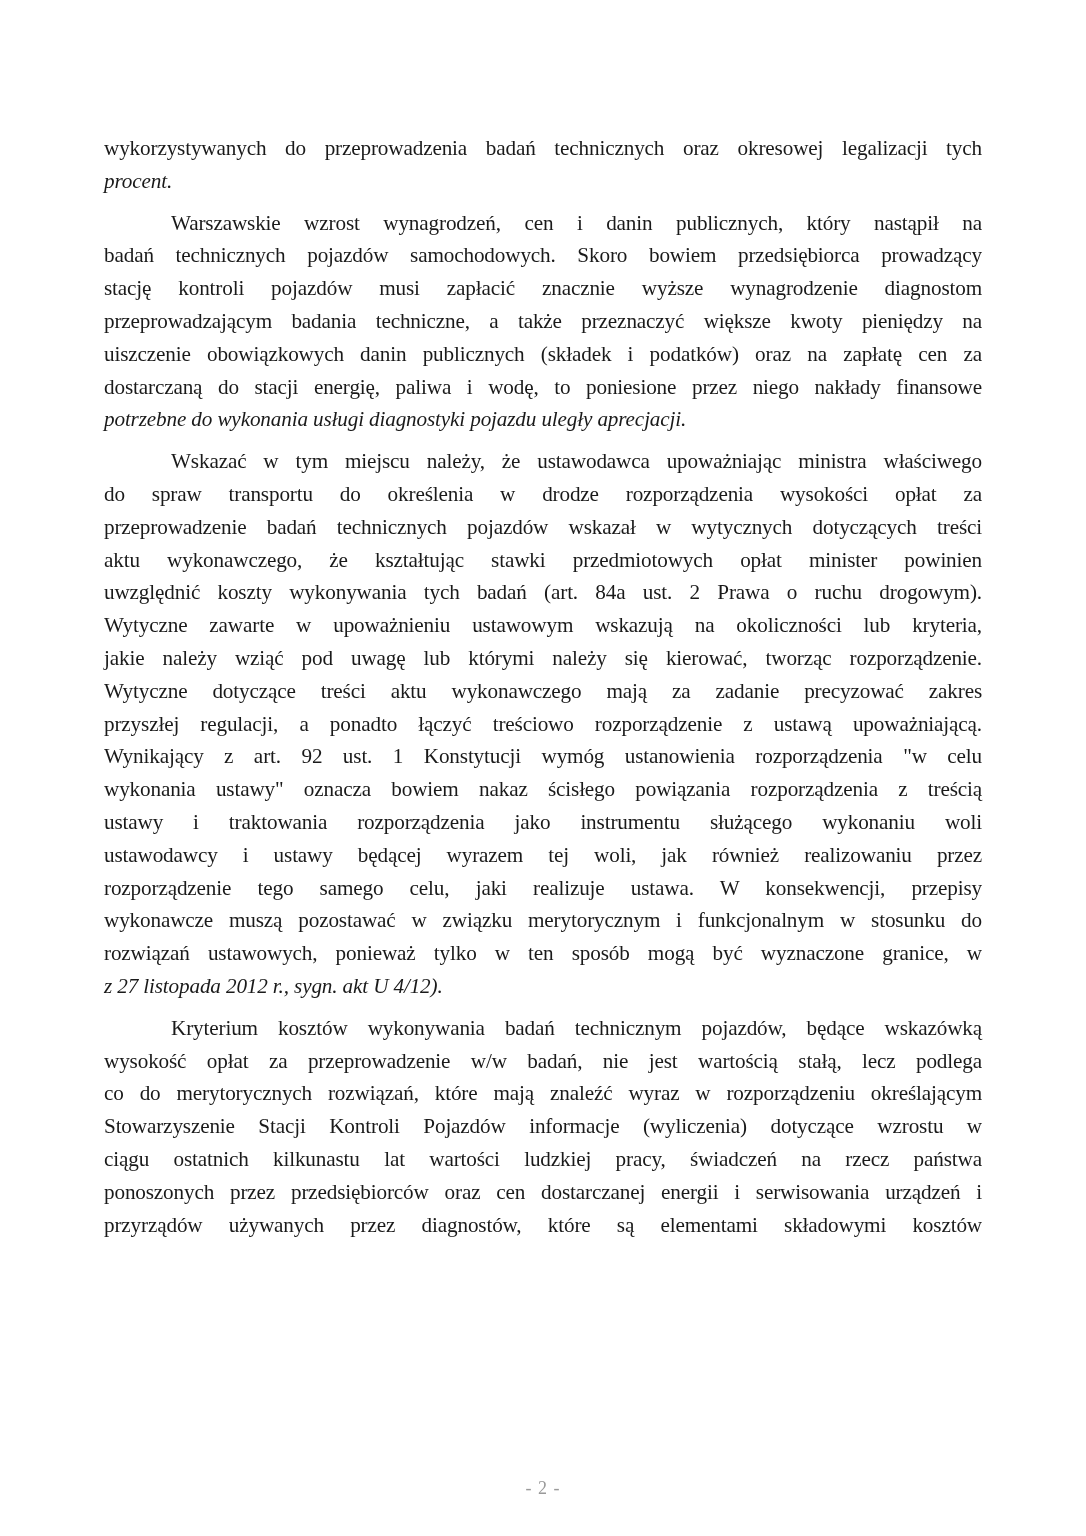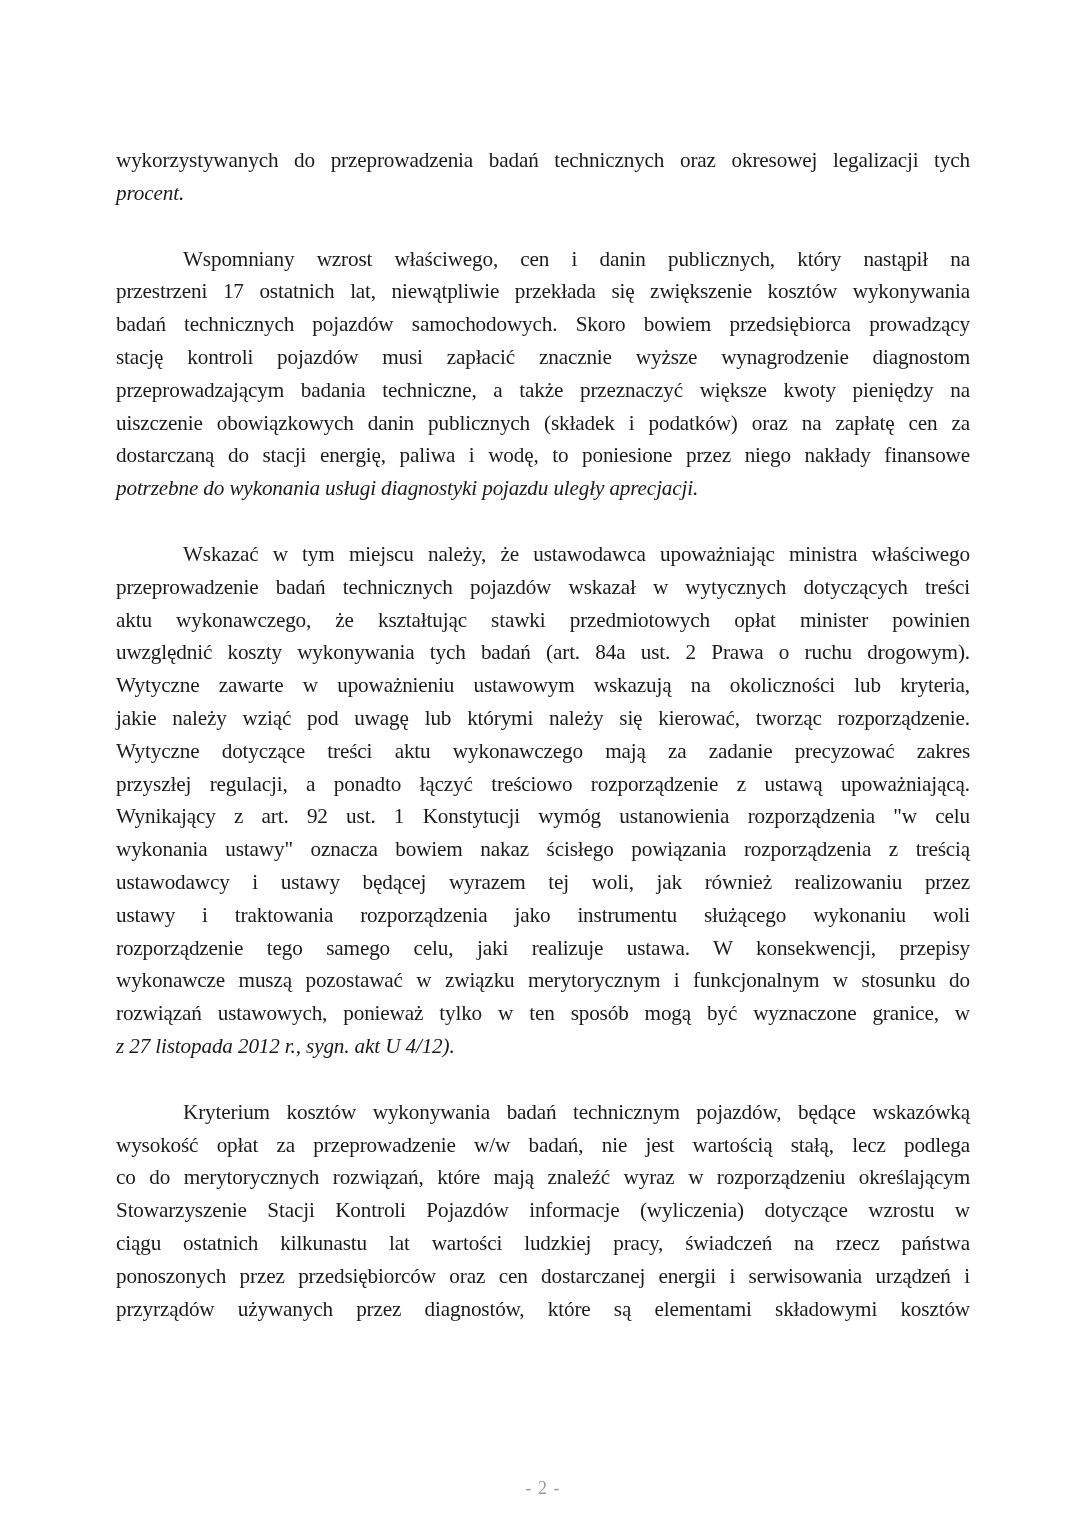--- a/index.html
+++ b/index.html
@@ -15,21 +15,21 @@
     font-family: "Liberation Serif", "DejaVu Serif", serif;
     color: #1a1a1a;
   }
   .page {
     position: absolute;
     left: 104px;
     top: 132px;
     width: 878px;
   }
   .para {
-    margin: 12px;
+    margin: 0;
   }
   .line {
     display: block;
     font-size: 21.2px;
     line-height: 32.8px;
     height: 32.8px;
     white-space: nowrap;
     text-align: justify;
     text-align-last: justify;
     letter-spacing: -0.15px;
@@ -60,44 +60,44 @@
 
 <div class="page">
 
   <div class="para">
     <span class="line">wykorzystywanych do przeprowadzenia badań technicznych oraz okresowej legalizacji tych</span>
     <span class="line last">procent.</span>
   </div>
   <div class="gap"></div>
 
   <div class="para">
-    <span class="line indent">Wspomniany wzrost właściwego, cen i danin publicznych, który nastąpił na</span>
-    <span class="line">przestrzeni 17 ostatnich lat, niewątpliwie przekłada się zwiększenie kosztów wykonywania</span>
+    <span class="line indent">Warszawskie wzrost wynagrodzeń, cen i danin publicznych, który nastąpił na</span>
     <span class="line">badań technicznych pojazdów samochodowych. Skoro bowiem przedsiębiorca prowadzący</span>
     <span class="line">stację kontroli pojazdów musi zapłacić znacznie wyższe wynagrodzenie diagnostom</span>
     <span class="line">przeprowadzającym badania techniczne, a także przeznaczyć większe kwoty pieniędzy na</span>
     <span class="line">uiszczenie obowiązkowych danin publicznych (składek i podatków) oraz na zapłatę cen za</span>
     <span class="line">dostarczaną do stacji energię, paliwa i wodę, to poniesione przez niego nakłady finansowe</span>
     <span class="line last">potrzebne do wykonania usługi diagnostyki pojazdu uległy aprecjacji.</span>
   </div>
   <div class="gap"></div>
 
   <div class="para">
     <span class="line indent">Wskazać w tym miejscu należy, że ustawodawca upoważniając ministra właściwego</span>
+    <span class="line">do spraw transportu do określenia w drodze rozporządzenia wysokości opłat za</span>
     <span class="line">przeprowadzenie badań technicznych pojazdów wskazał w wytycznych dotyczących treści</span>
     <span class="line">aktu wykonawczego, że kształtując stawki przedmiotowych opłat minister powinien</span>
     <span class="line">uwzględnić koszty wykonywania tych badań (art. 84a ust. 2 Prawa o ruchu drogowym).</span>
     <span class="line">Wytyczne zawarte w upoważnieniu ustawowym wskazują na okoliczności lub kryteria,</span>
     <span class="line">jakie należy wziąć pod uwagę lub którymi należy się kierować, tworząc rozporządzenie.</span>
     <span class="line">Wytyczne dotyczące treści aktu wykonawczego mają za zadanie precyzować zakres</span>
     <span class="line">przyszłej regulacji, a ponadto łączyć treściowo rozporządzenie z ustawą upoważniającą.</span>
     <span class="line">Wynikający z art. 92 ust. 1 Konstytucji wymóg ustanowienia rozporządzenia "w celu</span>
     <span class="line">wykonania ustawy" oznacza bowiem nakaz ścisłego powiązania rozporządzenia z treścią</span>
+    <span class="line">ustawy i traktowania rozporządzenia jako instrumentu służącego wykonaniu woli</span>
     <span class="line">ustawodawcy i ustawy będącej wyrazem tej woli, jak również realizowaniu przez</span>
-    <span class="line">ustawy i traktowania rozporządzenia jako instrumentu służącego wykonaniu woli</span>
     <span class="line">rozporządzenie tego samego celu, jaki realizuje ustawa. W konsekwencji, przepisy</span>
     <span class="line">wykonawcze muszą pozostawać w związku merytorycznym i funkcjonalnym w stosunku do</span>
     <span class="line">rozwiązań ustawowych, ponieważ tylko w ten sposób mogą być wyznaczone granice, w</span>
     <span class="line last">z 27 listopada 2012 r., sygn. akt U 4/12).</span>
   </div>
   <div class="gap"></div>
 
   <div class="para">
     <span class="line indent">Kryterium kosztów wykonywania badań technicznym pojazdów, będące wskazówką</span>
     <span class="line">wysokość opłat za przeprowadzenie w/w badań, nie jest wartością stałą, lecz podlega</span>

